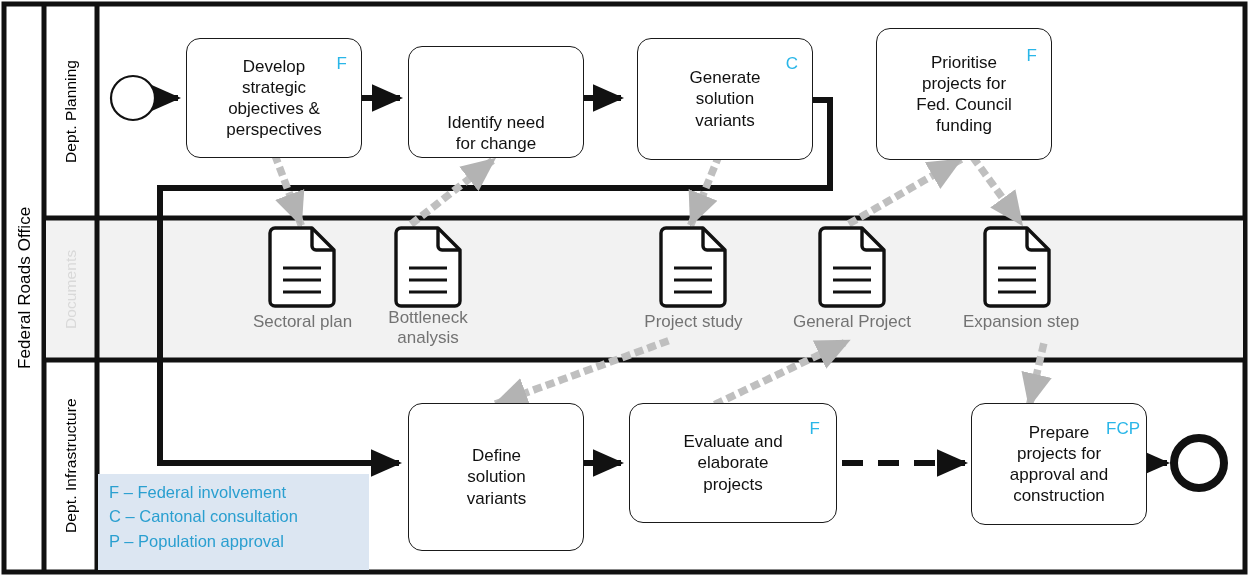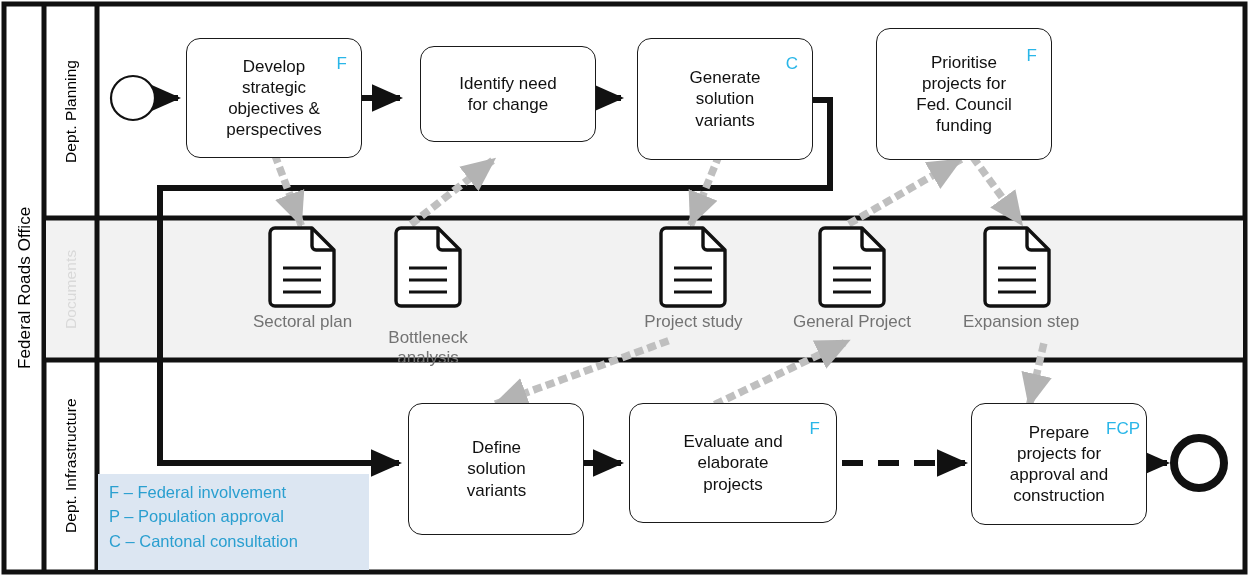--- a/index.html
+++ b/index.html
@@ -128,36 +128,36 @@
 
   <div class="vlabel small muted" style="left:47px;top:220px;width:48px;height:138px;">Documents</div>
 
   <div class="vlabel small" style="left:47px;top:362px;width:48px;height:208px;">Dept. Infrastructure</div>
 
   <div class="task" style="left:186px;top:38px;width:176px;height:120px;">
     <span class="txt">Develop<br>strategic<br>objectives &amp;<br>perspectives</span>
     <span class="badge" style="right:14px;top:16px;">F</span>
   </div>
 
-  <div class="task" style="left:420px;top:46px;width:176px;height:96px;">
+  <div class="task" style="left:408px;top:46px;width:176px;height:112px;align-items:flex-end;">
     <span class="txt">Identify need<br>for change</span>
     <span class="badge" style="right:14px;top:16px;"></span>
   </div>
 
   <div class="task" style="left:629px;top:38px;width:176px;height:122px;margin-left:8px;">
     <span class="txt">Generate<br>solution<br>variants</span>
     <span class="badge" style="right:14px;top:16px;">C</span>
   </div>
 
   <div class="task" style="left:876px;top:28px;width:176px;height:132px;">
     <span class="txt">Prioritise<br>projects for<br>Fed. Council<br>funding</span>
     <span class="badge" style="right:14px;top:18px;">F</span>
   </div>
 
-  <div class="task" style="left:408px;top:403px;width:176px;height:132px;padding-left:8px;">
+  <div class="task" style="left:408px;top:403px;width:176px;height:148px;padding-left:8px;">
     <span class="txt">Define<br>solution<br>variants</span>
     <span class="badge" style="right:14px;top:16px;"></span>
   </div>
 
   <div class="task" style="left:629px;top:403px;width:208px;height:120px;">
     <span class="txt">Evaluate and<br>elaborate<br>projects</span>
     <span class="badge" style="right:16px;top:16px;">F</span>
   </div>
 
   <div class="task" style="left:971px;top:403px;width:176px;height:122px;">
@@ -178,21 +178,21 @@
 
   <div class="doc" style="left:392px;top:226px;">
     <svg width="72" height="82" viewBox="0 0 72 82">
       <path d="M4,7 a5,5 0 0 1 5,-5 H46 L68,24 V75 a5,5 0 0 1 -5,5 H9 a5,5 0 0 1 -5,-5 Z" fill="#fff" stroke="#111" stroke-width="3.4" stroke-linejoin="round"></path>
       <path d="M46,2 V20 a4,4 0 0 0 4,4 H68" fill="none" stroke="#111" stroke-width="3.4" stroke-linejoin="round"></path>
       <line x1="17" y1="42" x2="55" y2="42" stroke="#111" stroke-width="3.2"></line>
       <line x1="17" y1="54" x2="55" y2="54" stroke="#111" stroke-width="3.2"></line>
       <line x1="17" y1="66" x2="55" y2="66" stroke="#111" stroke-width="3.2"></line>
     </svg>
   </div>
-  <div class="doclabel" style="left:363px;top:308px;width:130px;margin-top:20px;">Bottleneck<br>analysis</div>
+  <div class="doclabel" style="left:363px;top:308px;width:130px;">Bottleneck<br>analysis</div>
 
   <div class="doc" style="left:657px;top:226px;">
     <svg width="72" height="82" viewBox="0 0 72 82">
       <path d="M4,7 a5,5 0 0 1 5,-5 H46 L68,24 V75 a5,5 0 0 1 -5,5 H9 a5,5 0 0 1 -5,-5 Z" fill="#fff" stroke="#111" stroke-width="3.4" stroke-linejoin="round"></path>
       <path d="M46,2 V20 a4,4 0 0 0 4,4 H68" fill="none" stroke="#111" stroke-width="3.4" stroke-linejoin="round"></path>
       <line x1="17" y1="42" x2="55" y2="42" stroke="#111" stroke-width="3.2"></line>
       <line x1="17" y1="54" x2="55" y2="54" stroke="#111" stroke-width="3.2"></line>
       <line x1="17" y1="66" x2="55" y2="66" stroke="#111" stroke-width="3.2"></line>
     </svg>
   </div>
@@ -215,17 +215,17 @@
       <path d="M46,2 V20 a4,4 0 0 0 4,4 H68" fill="none" stroke="#111" stroke-width="3.4" stroke-linejoin="round"></path>
       <line x1="17" y1="42" x2="55" y2="42" stroke="#111" stroke-width="3.2"></line>
       <line x1="17" y1="54" x2="55" y2="54" stroke="#111" stroke-width="3.2"></line>
       <line x1="17" y1="66" x2="55" y2="66" stroke="#111" stroke-width="3.2"></line>
     </svg>
   </div>
   <div class="doclabel" style="left:937px;top:312px;width:168px;">Expansion step</div>
 
   <div class="legend" style="left:98px;top:474px;width:271px;height:96px;">
     <div>F – Federal involvement</div>
+    <div>C – Cantonal consultation</div>
     <div>P – Population approval</div>
-    <div>C – Cantonal consultation</div>
   </div>
 
 </div>
 
 </body></html>

